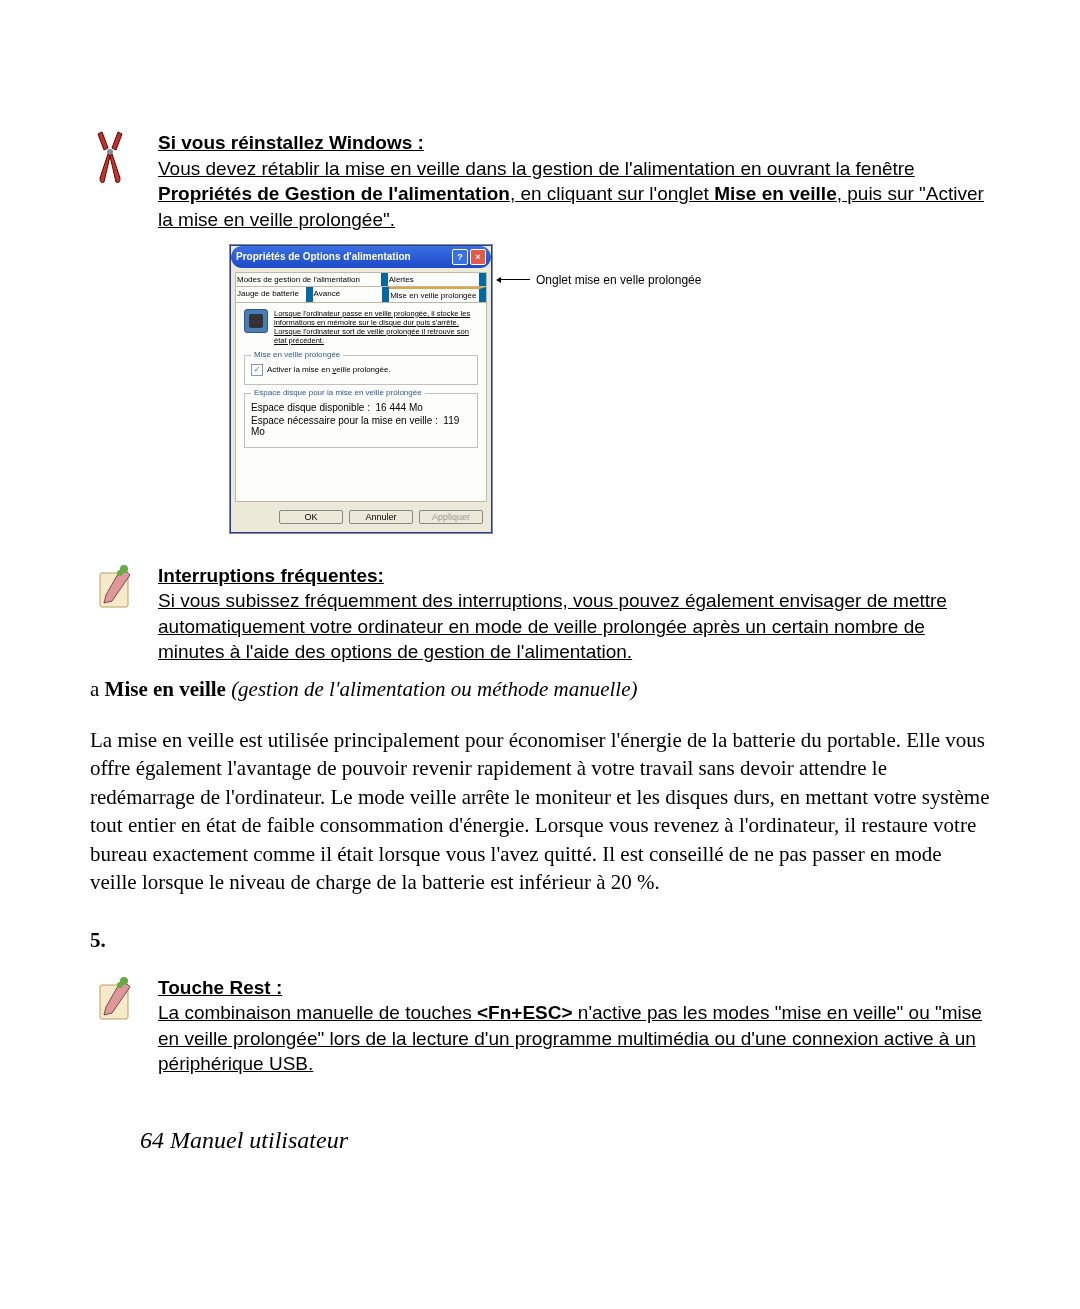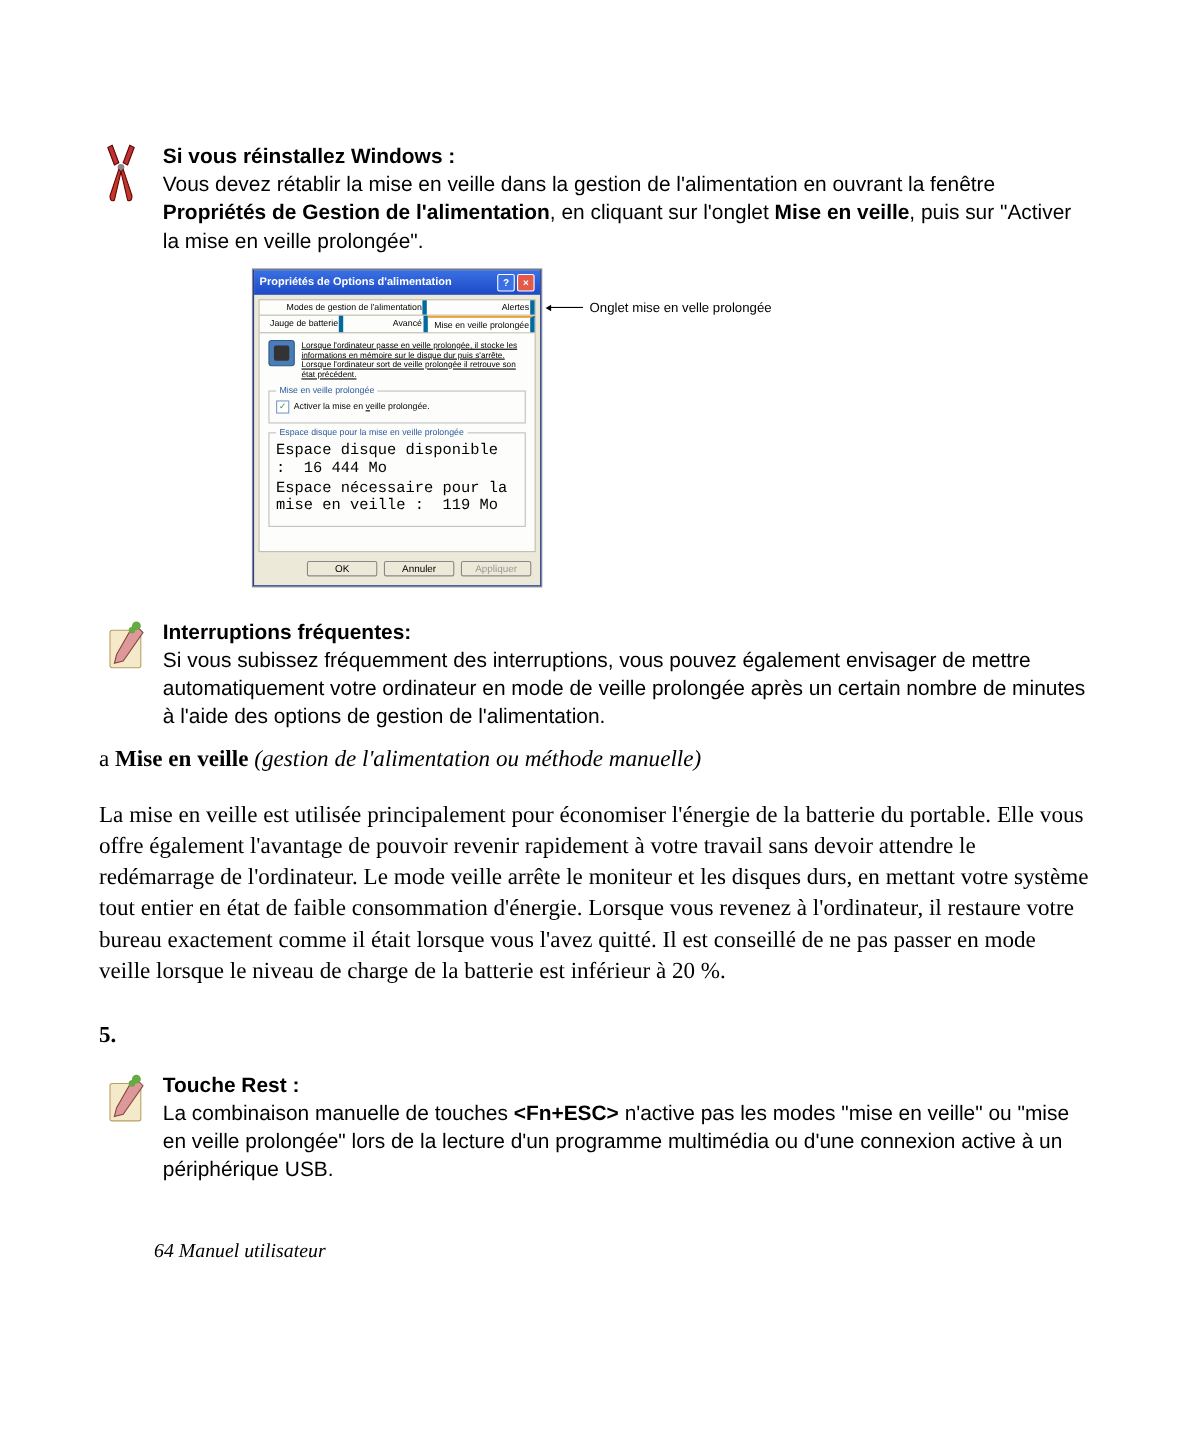--- a/index.html
+++ b/index.html
@@ -22,21 +22,22 @@
   .note-icon {
     width: 50px;
     flex-shrink: 0;
     display: flex;
     justify-content: center;
   }
   .note-text {
     flex: 1;
     font-size: 19px;
     line-height: 1.35;
-    margin-left: 8px;
+    margin-left: 18px;
+    text-decoration: underline;
   }
   .bold { font-weight: bold; }
   .dialog-wrap {
     display: flex;
     align-items: flex-start;
     margin: 10px 0 30px 140px;
   }
   .dialog {
     width: 260px;
     border: 1px solid #203f9a;
@@ -48,20 +49,21 @@
   }
   .titlebar {
     background: linear-gradient(#3a70e3, #1d49c6);
     color: #fff;
     font-weight: bold;
     font-size: 10px;
     padding: 3px 5px;
     display: flex;
     align-items: center;
     justify-content: space-between;
+    border-radius: 11px;
   }
   .titlebar-btns {
     display: flex;
     gap: 2px;
   }
   .titlebar-btn {
     width: 14px;
     height: 14px;
     border: 1px solid #fff;
     border-radius: 2px;
@@ -78,24 +80,24 @@
     margin: 4px;
     border: 1px solid #bdb8a8;
     padding: 0 0 4px 0;
   }
   .tab-row {
     display: flex;
     border-bottom: 1px solid #bdb8a8;
   }
   .tab {
     flex: 1;
-    text-align: right;
+    text-align: left;
     padding: 2px 1px;
     font-size: 8px;
-    border-right: 4px solid #0369a1;
+    border-right: 7px solid #0369a1;
     white-space: nowrap;
     overflow: hidden;
   }
   .tab.active {
     background: #fff;
     border-top: 2px solid #e8a33d;
     font-weight: normal;
   }
   .tab-content {
     padding: 6px 8px 8px 8px;
@@ -156,21 +158,21 @@
     height: 10px;
     border: 1px solid #7a9ac8;
     background: #fff;
     display: inline-flex;
     align-items: center;
     justify-content: center;
     color: #2a8a2a;
     font-size: 8px;
     line-height: 1;
   }
-  .fs-line { font-size: 14px; margin: 2px 0; font-family: Liberation Mono, monospace; }
+  .fs-line { font-size: 10px; margin: 2px 0; }
   .dialog-btns {
     display: flex;
     justify-content: flex-end;
     gap: 6px;
     padding: 4px 8px 8px 0;
   }
   .win-btn {
     min-width: 50px;
     font-size: 9px;
     padding: 1px 6px;
@@ -225,21 +227,21 @@
     margin: 30px 0 20px 0;
   }
   .numbered .num {
     width: 30px;
     font-weight: bold;
     flex-shrink: 0;
   }
   .footer {
     font-family: "Times New Roman", Times, serif;
     font-style: italic;
-    font-size: 18px;
+    font-size: 24px;
     margin-top: 50px;
     padding-left: 50px;
   }
   .underline-key { text-decoration: underline; }
 </style>
 </head>
 <body>
 
 <div class="page">
 

